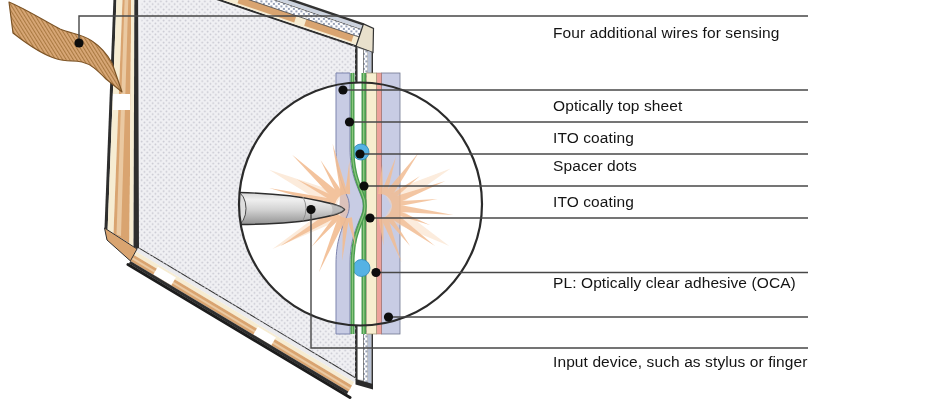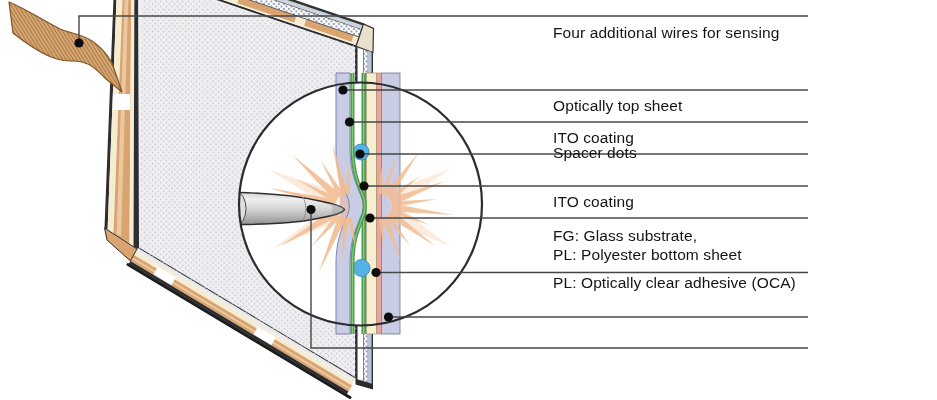--- a/index.html
+++ b/index.html
@@ -221,19 +221,18 @@
     <circle cx="370" cy="218" r="4.6"></circle>
     <circle cx="376" cy="272.5" r="4.6"></circle>
     <circle cx="388.5" cy="317" r="4.6"></circle>
     <circle cx="311" cy="209.5" r="4.6"></circle>
   </g>
 </svg>
 
 <div class="callout-label" style="top:23px">Four additional wires for sensing</div>
 <div class="callout-label" style="top:96px">Optically top sheet</div>
 <div class="callout-label" style="top:128px">ITO coating</div>
-<div class="callout-label" style="top:143px">Spacer dots</div>
+<div class="callout-label" style="top:156px">Spacer dots</div>
 <div class="callout-label" style="top:192px">ITO coating</div>
-<div class="callout-label" style="top:226px">FG: Glass substrate,
-PL: Polyester bottom sheet</div>
 <div class="callout-label" style="top:273px">PL: Optically clear adhesive (OCA)</div>
+<div class="callout-label" style="top:352px">Input device, such as stylus or finger</div>
 
 </div>
 
 </body></html>

